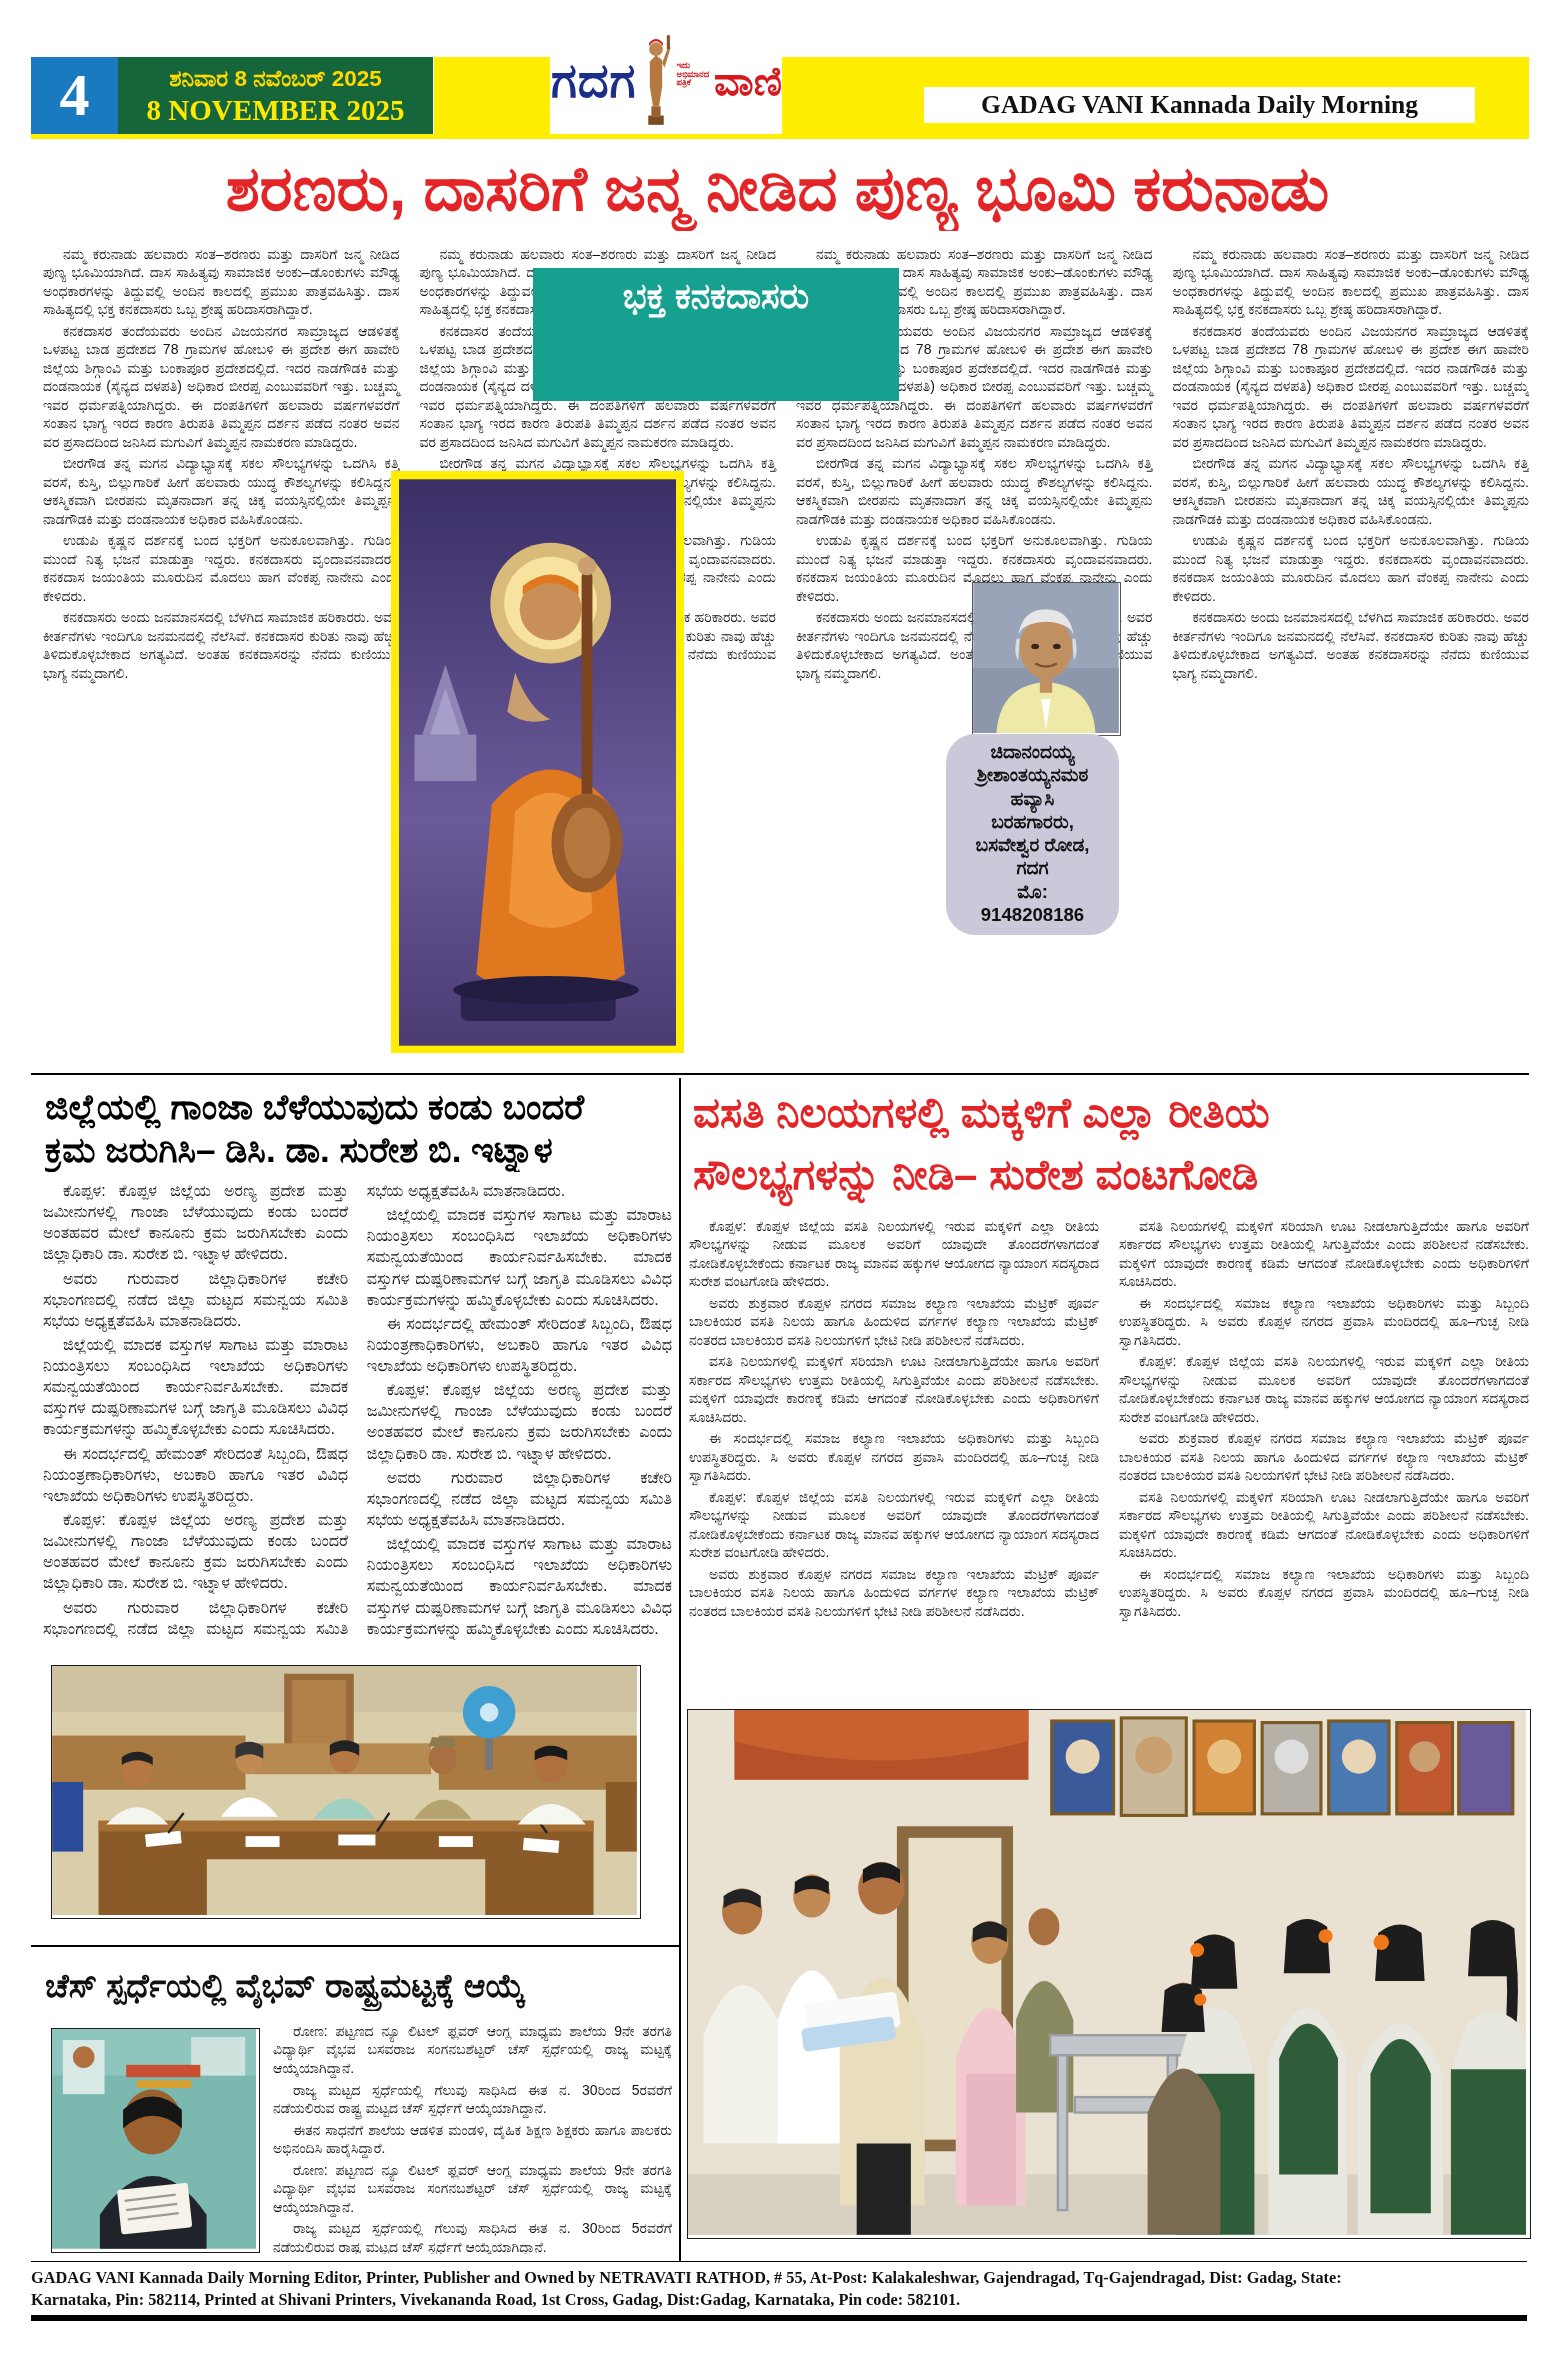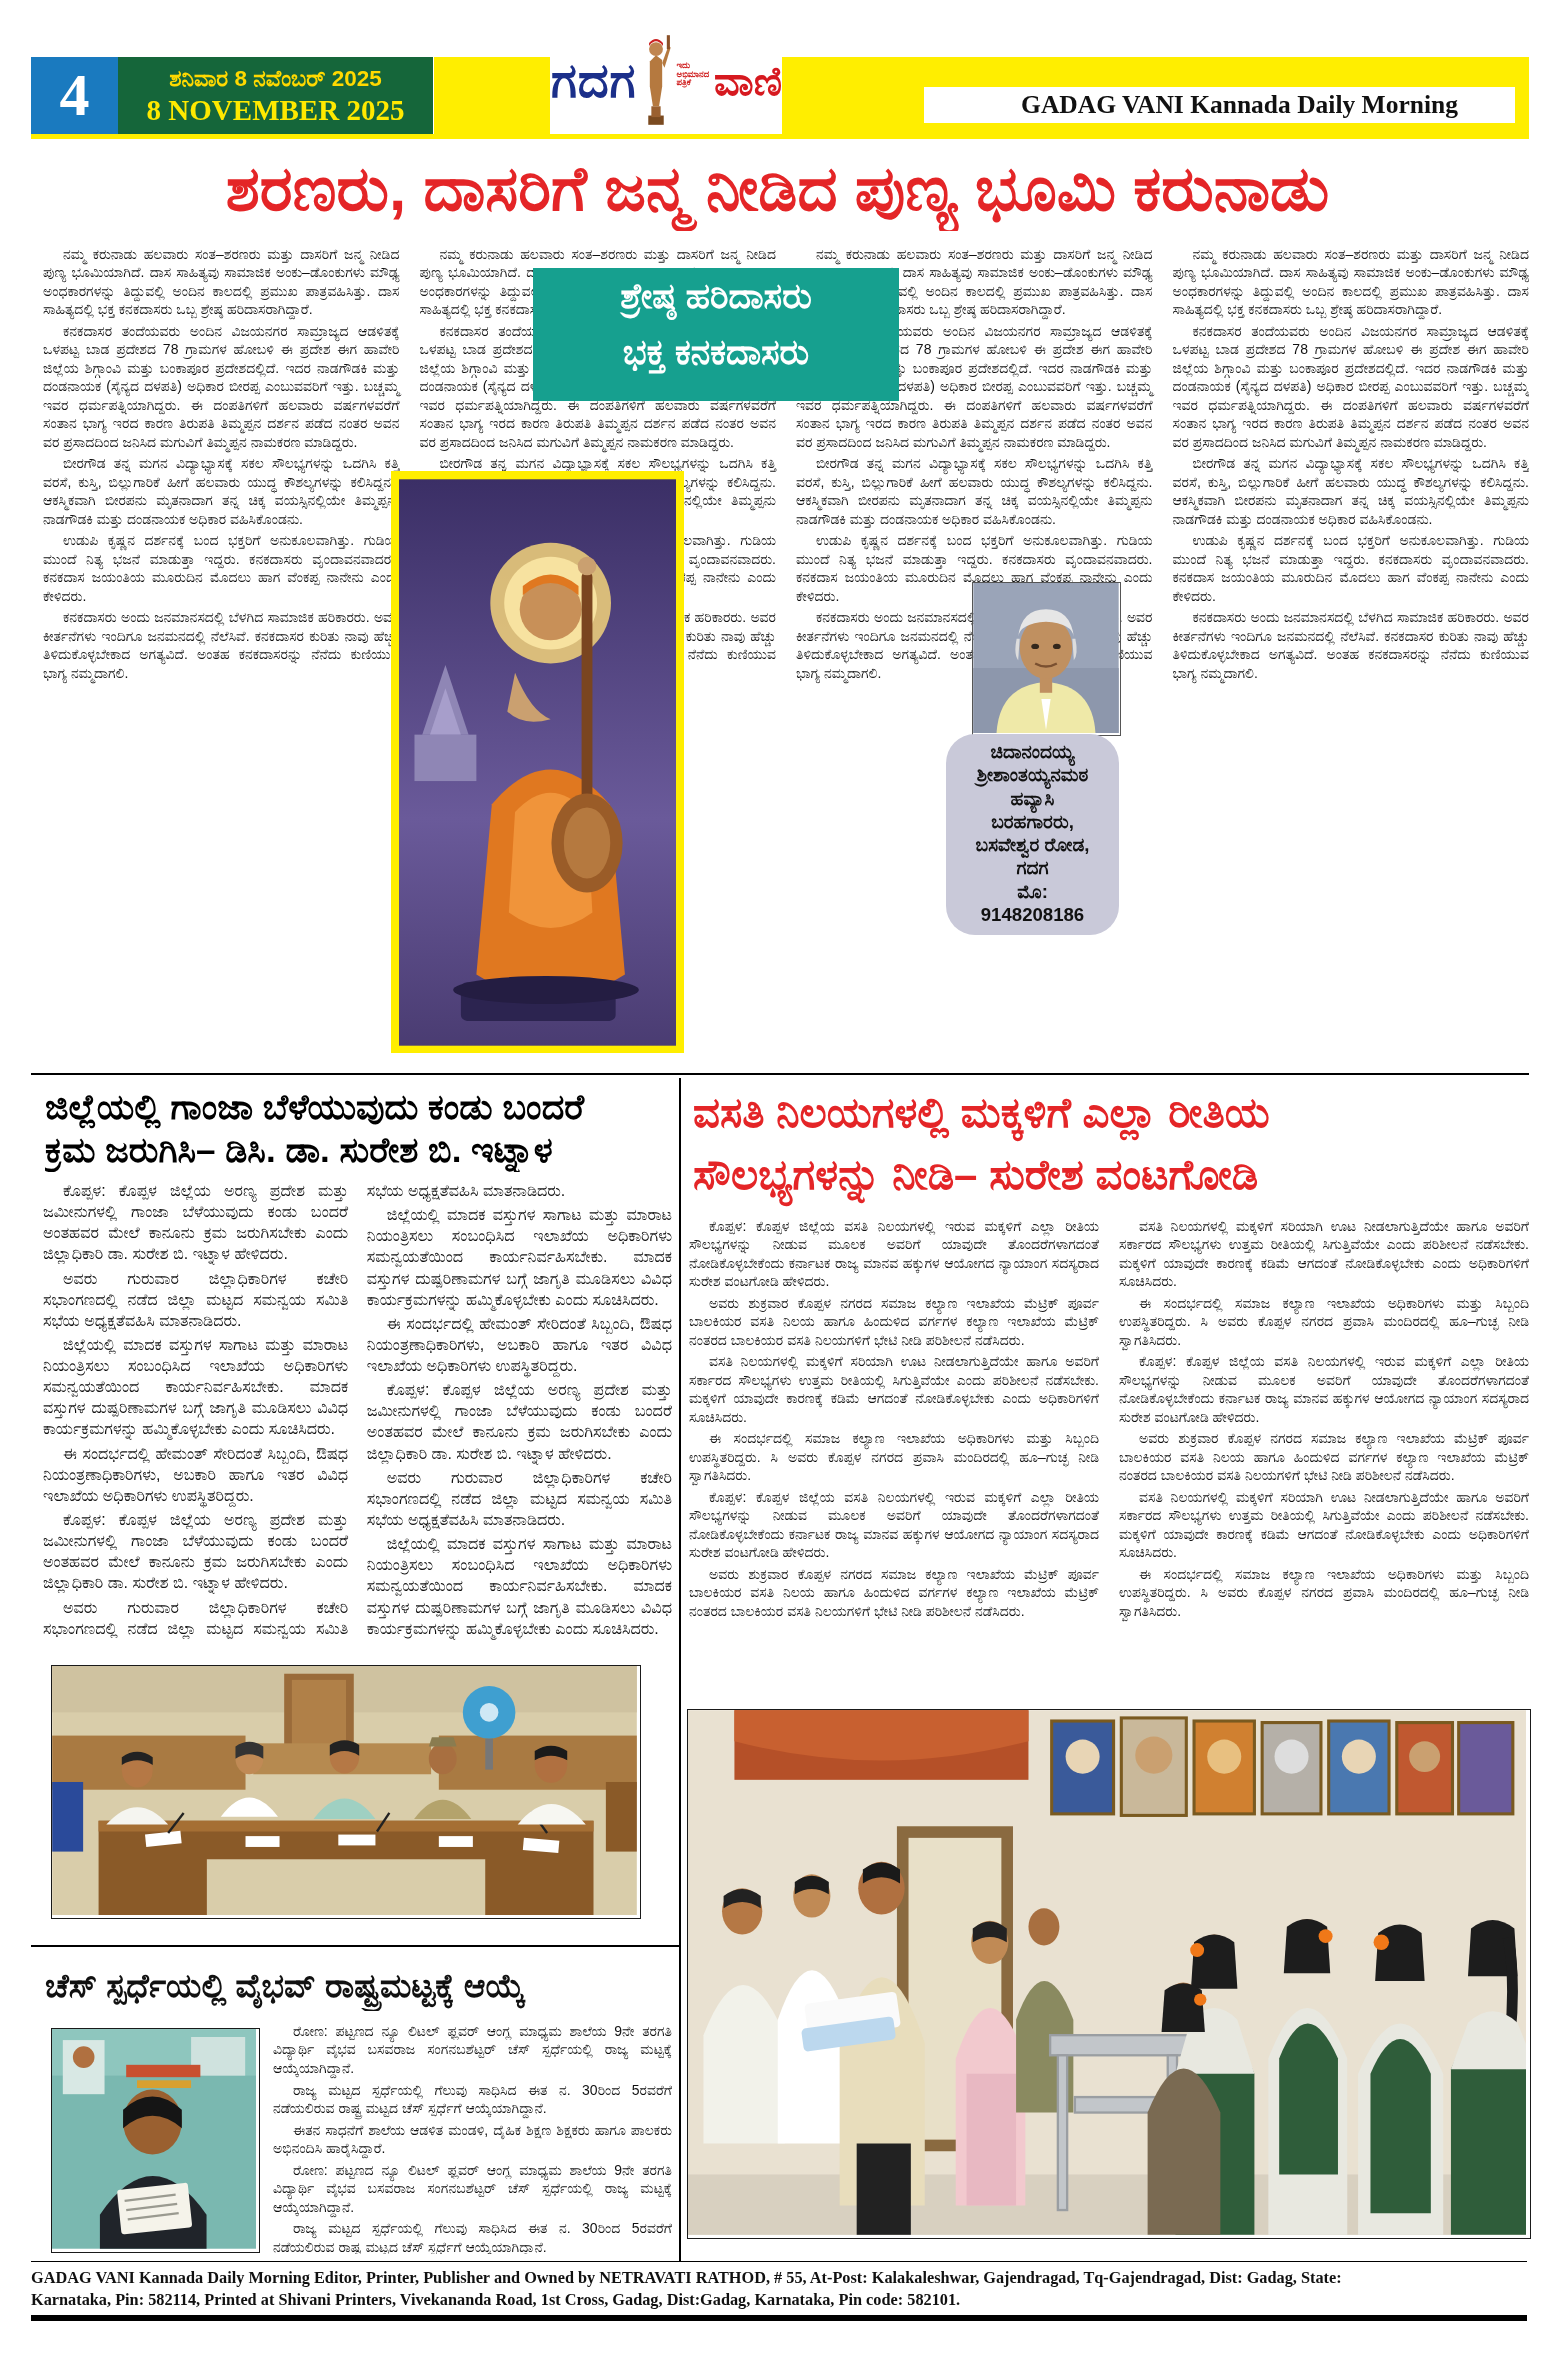--- a/index.html
+++ b/index.html
@@ -15,21 +15,21 @@
   #hdr-green .kn{color:#ffd900;font-size:22.5px;font-weight:bold;margin-top:9.3px;}
   #hdr-green .en{color:#ffe900;font-size:29px;font-weight:bold;font-family:"Liberation Serif",serif;margin-top:1.5px;}
   #hdr-yellow1{left:434px;top:57px;width:116px;height:77px;background:#ffee00;}
   #hdr-yellow2{left:782px;top:57px;width:747px;height:77px;background:#ffee00;}
   #logo{left:551px;top:26px;width:231px;height:110px;background:#fff;display:flex;align-items:center;justify-content:center;gap:3.1px;}
   #logo .gadag{color:#1b2f8a;font-size:48px;font-weight:bold;letter-spacing:0.8px;}
   #logo .right{display:flex;align-items:flex-start;line-height:1;}
   #logo .tagline{color:#d02020;font-size:8.5px;font-weight:bold;margin-bottom:2.3px;}
   #logo .vani{color:#d6191f;font-size:40px;font-weight:bold;}
   #masthead-box{left:924px;top:87px;width:551px;height:36px;background:#fff;
-                font-family:"Liberation Serif",serif;font-weight:bold;font-size:25.5px;white-space:nowrap;padding-left:40px;}
+                font-family:"Liberation Serif",serif;font-weight:bold;font-size:25.5px;white-space:nowrap;}
   #hdr-underline{left:31px;top:134px;width:1498px;height:4.6px;background:#ffee00;}
 
   
   #main-headline{left:31px;top:147px;width:1493px;height:84px;color:#e42527;
                  font-size:62px;font-weight:bold;line-height:84px;text-align:center;
                  white-space:nowrap;overflow:hidden;}
 
   
   #a1-body{left:43px;top:245px;width:1486px;height:821px;column-count:4;column-gap:20px;
            font-size:14px;line-height:1.32;text-align:justify;overflow:hidden;}
@@ -131,21 +131,20 @@
       <p>ಉಡುಪಿ ಕೃಷ್ಣನ ದರ್ಶನಕ್ಕೆ ಬಂದ ಭಕ್ತರಿಗೆ ಅನುಕೂಲವಾಗಿತ್ತು. ಗುಡಿಯ ಮುಂದೆ ನಿತ್ಯ ಭಜನೆ ಮಾಡುತ್ತಾ ಇದ್ದರು. ಕನಕದಾಸರು ವೃಂದಾವನವಾದರು. ಕನಕದಾಸ ಜಯಂತಿಯ ಮೂರುದಿನ ಮೊದಲು ಹಾಗ ವೆಂಕಪ್ಪ ನಾನೇನು ಎಂದು ಕೇಳಿದರು.</p>
       <p>ಕನಕದಾಸರು ಅಂದು ಜನಮಾನಸದಲ್ಲಿ ಬೆಳಗಿದ ಸಾಮಾಜಿಕ ಹರಿಕಾರರು. ಅವರ ಕೀರ್ತನೆಗಳು ಇಂದಿಗೂ ಜನಮನದಲ್ಲಿ ನೆಲೆಸಿವೆ. ಕನಕದಾಸರ ಕುರಿತು ನಾವು ಹೆಚ್ಚು ತಿಳಿದುಕೊಳ್ಳಬೇಕಾದ ಅಗತ್ಯವಿದೆ. ಅಂತಹ ಕನಕದಾಸರನ್ನು ನೆನೆದು ಕುಣಿಯುವ ಭಾಗ್ಯ ನಮ್ಮದಾಗಲಿ.</p>
       <p>ನಮ್ಮ ಕರುನಾಡು ಹಲವಾರು ಸಂತ–ಶರಣರು ಮತ್ತು ದಾಸರಿಗೆ ಜನ್ಮ ನೀಡಿದ ಪುಣ್ಯ ಭೂಮಿಯಾಗಿದೆ. ದಾಸ ಸಾಹಿತ್ಯವು ಸಾಮಾಜಿಕ ಅಂಕು–ಡೊಂಕುಗಳು ಮೌಢ್ಯ ಅಂಧಕಾರಗಳನ್ನು ತಿದ್ದುವಲ್ಲಿ ಅಂದಿನ ಕಾಲದಲ್ಲಿ ಪ್ರಮುಖ ಪಾತ್ರವಹಿಸಿತ್ತು. ದಾಸ ಸಾಹಿತ್ಯದಲ್ಲಿ ಭಕ್ತ ಕನಕದಾಸರು ಒಬ್ಬ ಶ್ರೇಷ್ಠ ಹರಿದಾಸರಾಗಿದ್ದಾರೆ.</p>
       <p>ಕನಕದಾಸರ ತಂದೆಯವರು ಅಂದಿನ ವಿಜಯನಗರ ಸಾಮ್ರಾಜ್ಯದ ಆಡಳಿತಕ್ಕೆ ಒಳಪಟ್ಟ ಬಾಡ ಪ್ರದೇಶದ 78 ಗ್ರಾಮಗಳ ಹೋಬಳಿ ಈ ಪ್ರದೇಶ ಈಗ ಹಾವೇರಿ ಜಿಲ್ಲೆಯ ಶಿಗ್ಗಾಂವಿ ಮತ್ತು ಬಂಕಾಪೂರ ಪ್ರದೇಶದಲ್ಲಿದೆ. ಇದರ ನಾಡಗೌಡಕಿ ಮತ್ತು ದಂಡನಾಯಕ (ಸೈನ್ಯದ ದಳಪತಿ) ಅಧಿಕಾರ ಬೀರಪ್ಪ ಎಂಬುವವರಿಗೆ ಇತ್ತು. ಬಚ್ಚಮ್ಮ ಇವರ ಧರ್ಮಪತ್ನಿಯಾಗಿದ್ದರು. ಈ ದಂಪತಿಗಳಿಗೆ ಹಲವಾರು ವರ್ಷಗಳವರೆಗೆ ಸಂತಾನ ಭಾಗ್ಯ ಇರದ ಕಾರಣ ತಿರುಪತಿ ತಿಮ್ಮಪ್ಪನ ದರ್ಶನ ಪಡೆದ ನಂತರ ಅವನ ವರ ಪ್ರಸಾದದಿಂದ ಜನಿಸಿದ ಮಗುವಿಗೆ ತಿಮ್ಮಪ್ಪನ ನಾಮಕರಣ ಮಾಡಿದ್ದರು.</p>
       <p>ಬೀರಗೌಡ ತನ್ನ ಮಗನ ವಿದ್ಯಾಭ್ಯಾಸಕ್ಕೆ ಸಕಲ ಸೌಲಭ್ಯಗಳನ್ನು ಒದಗಿಸಿ ಕತ್ತಿ ವರಸೆ, ಕುಸ್ತಿ, ಬಿಲ್ಲುಗಾರಿಕೆ ಹೀಗೆ ಹಲವಾರು ಯುದ್ಧ ಕೌಶಲ್ಯಗಳನ್ನು ಕಲಿಸಿದ್ದನು. ಆಕಸ್ಮಿಕವಾಗಿ ಬೀರಪನು ಮೃತನಾದಾಗ ತನ್ನ ಚಿಕ್ಕ ವಯಸ್ಸಿನಲ್ಲಿಯೇ ತಿಮ್ಮಪ್ಪನು ನಾಡಗೌಡಕಿ ಮತ್ತು ದಂಡನಾಯಕ ಅಧಿಕಾರ ವಹಿಸಿಕೊಂಡನು.</p>
       <p>ಉಡುಪಿ ಕೃಷ್ಣನ ದರ್ಶನಕ್ಕೆ ಬಂದ ಭಕ್ತರಿಗೆ ಅನುಕೂಲವಾಗಿತ್ತು. ಗುಡಿಯ ಮುಂದೆ ನಿತ್ಯ ಭಜನೆ ಮಾಡುತ್ತಾ ಇದ್ದರು. ಕನಕದಾಸರು ವೃಂದಾವನವಾದರು. ಕನಕದಾಸ ಜಯಂತಿಯ ಮೂರುದಿನ ಮೊದಲು ಹಾಗ ವೆಂಕಪ್ಪ ನಾನೇನು ಎಂದು ಕೇಳಿದರು.</p>
       <p>ಕನಕದಾಸರು ಅಂದು ಜನಮಾನಸದಲ್ಲಿ ಬೆಳಗಿದ ಸಾಮಾಜಿಕ ಹರಿಕಾರರು. ಅವರ ಕೀರ್ತನೆಗಳು ಇಂದಿಗೂ ಜನಮನದಲ್ಲಿ ನೆಲೆಸಿವೆ. ಕನಕದಾಸರ ಕುರಿತು ನಾವು ಹೆಚ್ಚು ತಿಳಿದುಕೊಳ್ಳಬೇಕಾದ ಅಗತ್ಯವಿದೆ. ಅಂತಹ ಕನಕದಾಸರನ್ನು ನೆನೆದು ಕುಣಿಯುವ ಭಾಗ್ಯ ನಮ್ಮದಾಗಲಿ.</p>
     </div>
 
   <div class="abs" id="highlight-box">
-    <div>ಶ್ರೇಷ್ಠ ಹರಿದಾಸರು</div>
     <div>ಭಕ್ತ ಕನಕದಾಸರು</div>
   </div>
 
   <div class="abs" id="saint-frame">
     <svg width="277" height="567" viewBox="0 0 358 732">
       <defs>
         <linearGradient id="skybg" x1="0" y1="0" x2="0" y2="1">
           <stop offset="0" stop-color="#3b2f66"></stop>
             <stop offset="0.6" stop-color="#6a5a9a"></stop>
             <stop offset="1" stop-color="#4a3c72"></stop>

